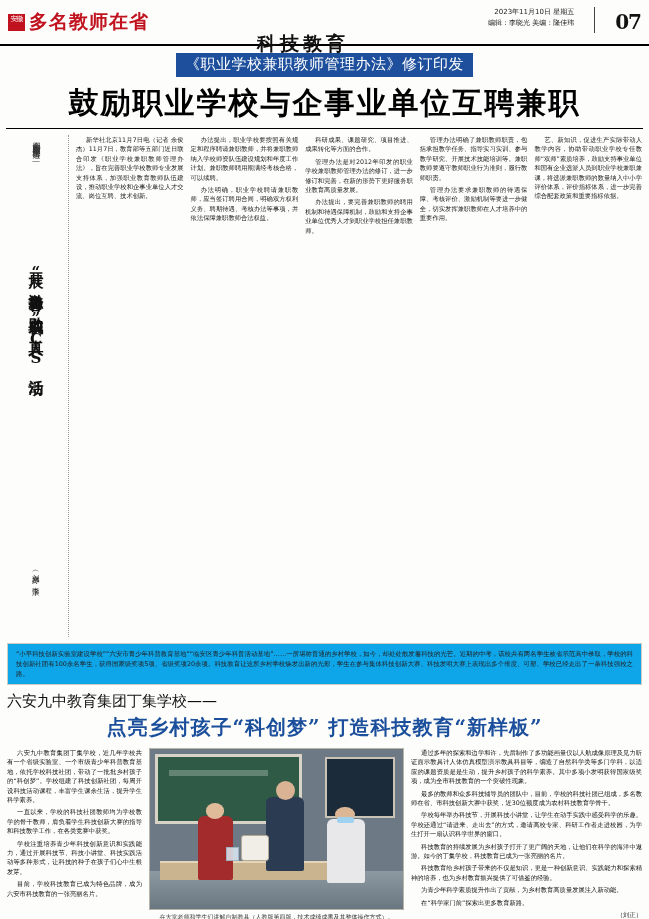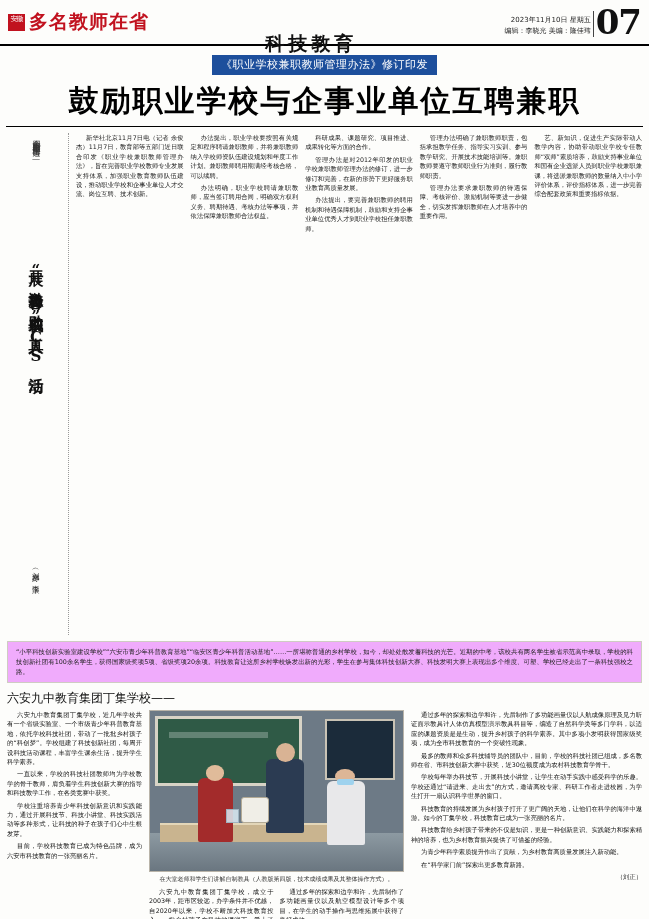--- a/index.html
+++ b/index.html
@@ -59,52 +59,52 @@
     text-align: center;
     font-family: "DejaVu Serif", "Liberation Serif", serif;
     font-size: 19px;
     font-weight: bold;
     letter-spacing: 4px;
     padding-right: 40px;
     margin-top: 44px;
   }
   .masthead-right {
     display: flex;
-    align-items: flex-end;
-    gap: 2px;
+    align-items: flex-start;
+    gap: 20px;
   }
   .md-lines {
     text-align: right;
     font-size: 7px;
     line-height: 11px;
     color: #222;
   }
   .md-sep {
     width: 1px;
     height: 26px;
     background: #444;
   }
   .page-no {
     font-family: "DejaVu Serif", "Liberation Serif", serif;
-    font-size: 34px;
+    font-size: 20px;
     font-weight: bold;
     line-height: 30px;
     letter-spacing: -1px;
   }
 
   
   .kicker-wrap {
     text-align: center;
     margin-top: 7px;
   }
   .kicker {
     display: inline-block;
     background: #1d4f9c;
     color: #fff;
-    font-size: 11px;
+    font-size: 15px;
     padding: 2px 9px 3px;
     letter-spacing: 0.5px;
   }
   .headline {
     text-align: center;
     font-family: "DejaVu Serif", "Liberation Serif", serif;
     font-weight: bold;
     font-size: 30px;
     letter-spacing: 2px;
     margin: 6px 16px 2px;
@@ -163,37 +163,37 @@
     font-size: 6.3px;
     line-height: 9.4px;
     text-align: justify;
     color: #1a1a1a;
   }
   .bcol p { margin: 0 0 3px; text-indent: 1.6em; }
 
   
   .quotebox {
     margin: 6px 7px 0;
-    background: #f0abfc;
+    background: #0ea5e9;
     border: 1px solid #cfccc3;
     padding: 5px 8px;
     font-size: 6.4px;
     line-height: 10px;
     color: #222;
     text-align: justify;
   }
 
   
   .feature {
     margin: 7px 7px 0;
     border-bottom: 2px solid #111;
     padding-bottom: 6px;
   }
   .feat-sub {
-    font-size: 12px;
+    font-size: 15px;
     margin: 2px 0 3px;
     color: #111;
   }
   .feat-title {
     font-family: "DejaVu Serif", "Liberation Serif", serif;
     font-weight: bold;
     font-size: 20px;
     text-align: center;
     letter-spacing: 1px;
     color: #1b4f9c;
@@ -358,20 +358,21 @@
       <div class="bcol">
         <p>艺、新知识，促进生产实际带动人教学内容，协助带动职业学校专任教师“双师”素质培养，鼓励支持事业单位和国有企业选派人员到职业学校兼职兼课，将选派兼职教师的数量纳入中小学评价体系，评价指标体系，进一步完善综合配套政策和重要指标依据。</p>
       </div>
     </div>
   </div>
 
   <div class="quotebox">“小平科技创新实验室建设学校”“六安市青少年科普教育基地”“临安区青少年科普活动基地”……一所堪称普通的乡村学校，如今，却处处散发着科技的光芒。近期的中考，该校共有两名学生被省示范高中录取，学校的科技创新社团有100余名学生，获得国家级奖项5项、省级奖项20余项。科技教育让这所乡村学校焕发出新的光彩，学生在参与集体科技创新大赛、科技发明大赛上表现出多个维度、可塑、学校已经走出了一条科技强校之路。</div>
 
   <div class="feature">
     <div class="feat-sub">六安九中教育集团丁集学校——</div>
+    <div class="feat-title">点亮乡村孩子“科创梦” 打造科技教育“新样板”</div>
     <div class="feat-body">
       <div class="feat-left">
         <p>六安九中教育集团丁集学校，近几年学校共有一个省级实验室、一个市级青少年科普教育基地，依托学校科技社团，带动了一批批乡村孩子的“科创梦”。学校组建了科技创新社团，每周开设科技活动课程，丰富学生课余生活，提升学生科学素养。</p>
         <p>一直以来，学校的科技社团教师均为学校教学的骨干教师，肩负着学生科技创新大赛的指导和科技教学工作，在各类竞赛中获奖。</p>
         <p>学校注重培养青少年科技创新意识和实践能力，通过开展科技节、科技小讲堂、科技实践活动等多种形式，让科技的种子在孩子们心中生根发芽。</p>
         <p>目前，学校科技教育已成为特色品牌，成为六安市科技教育的一张亮丽名片。</p>
       </div>
       <div class="feat-mid">
         <div class="photo">
           <div class="ph-wall"></div>

